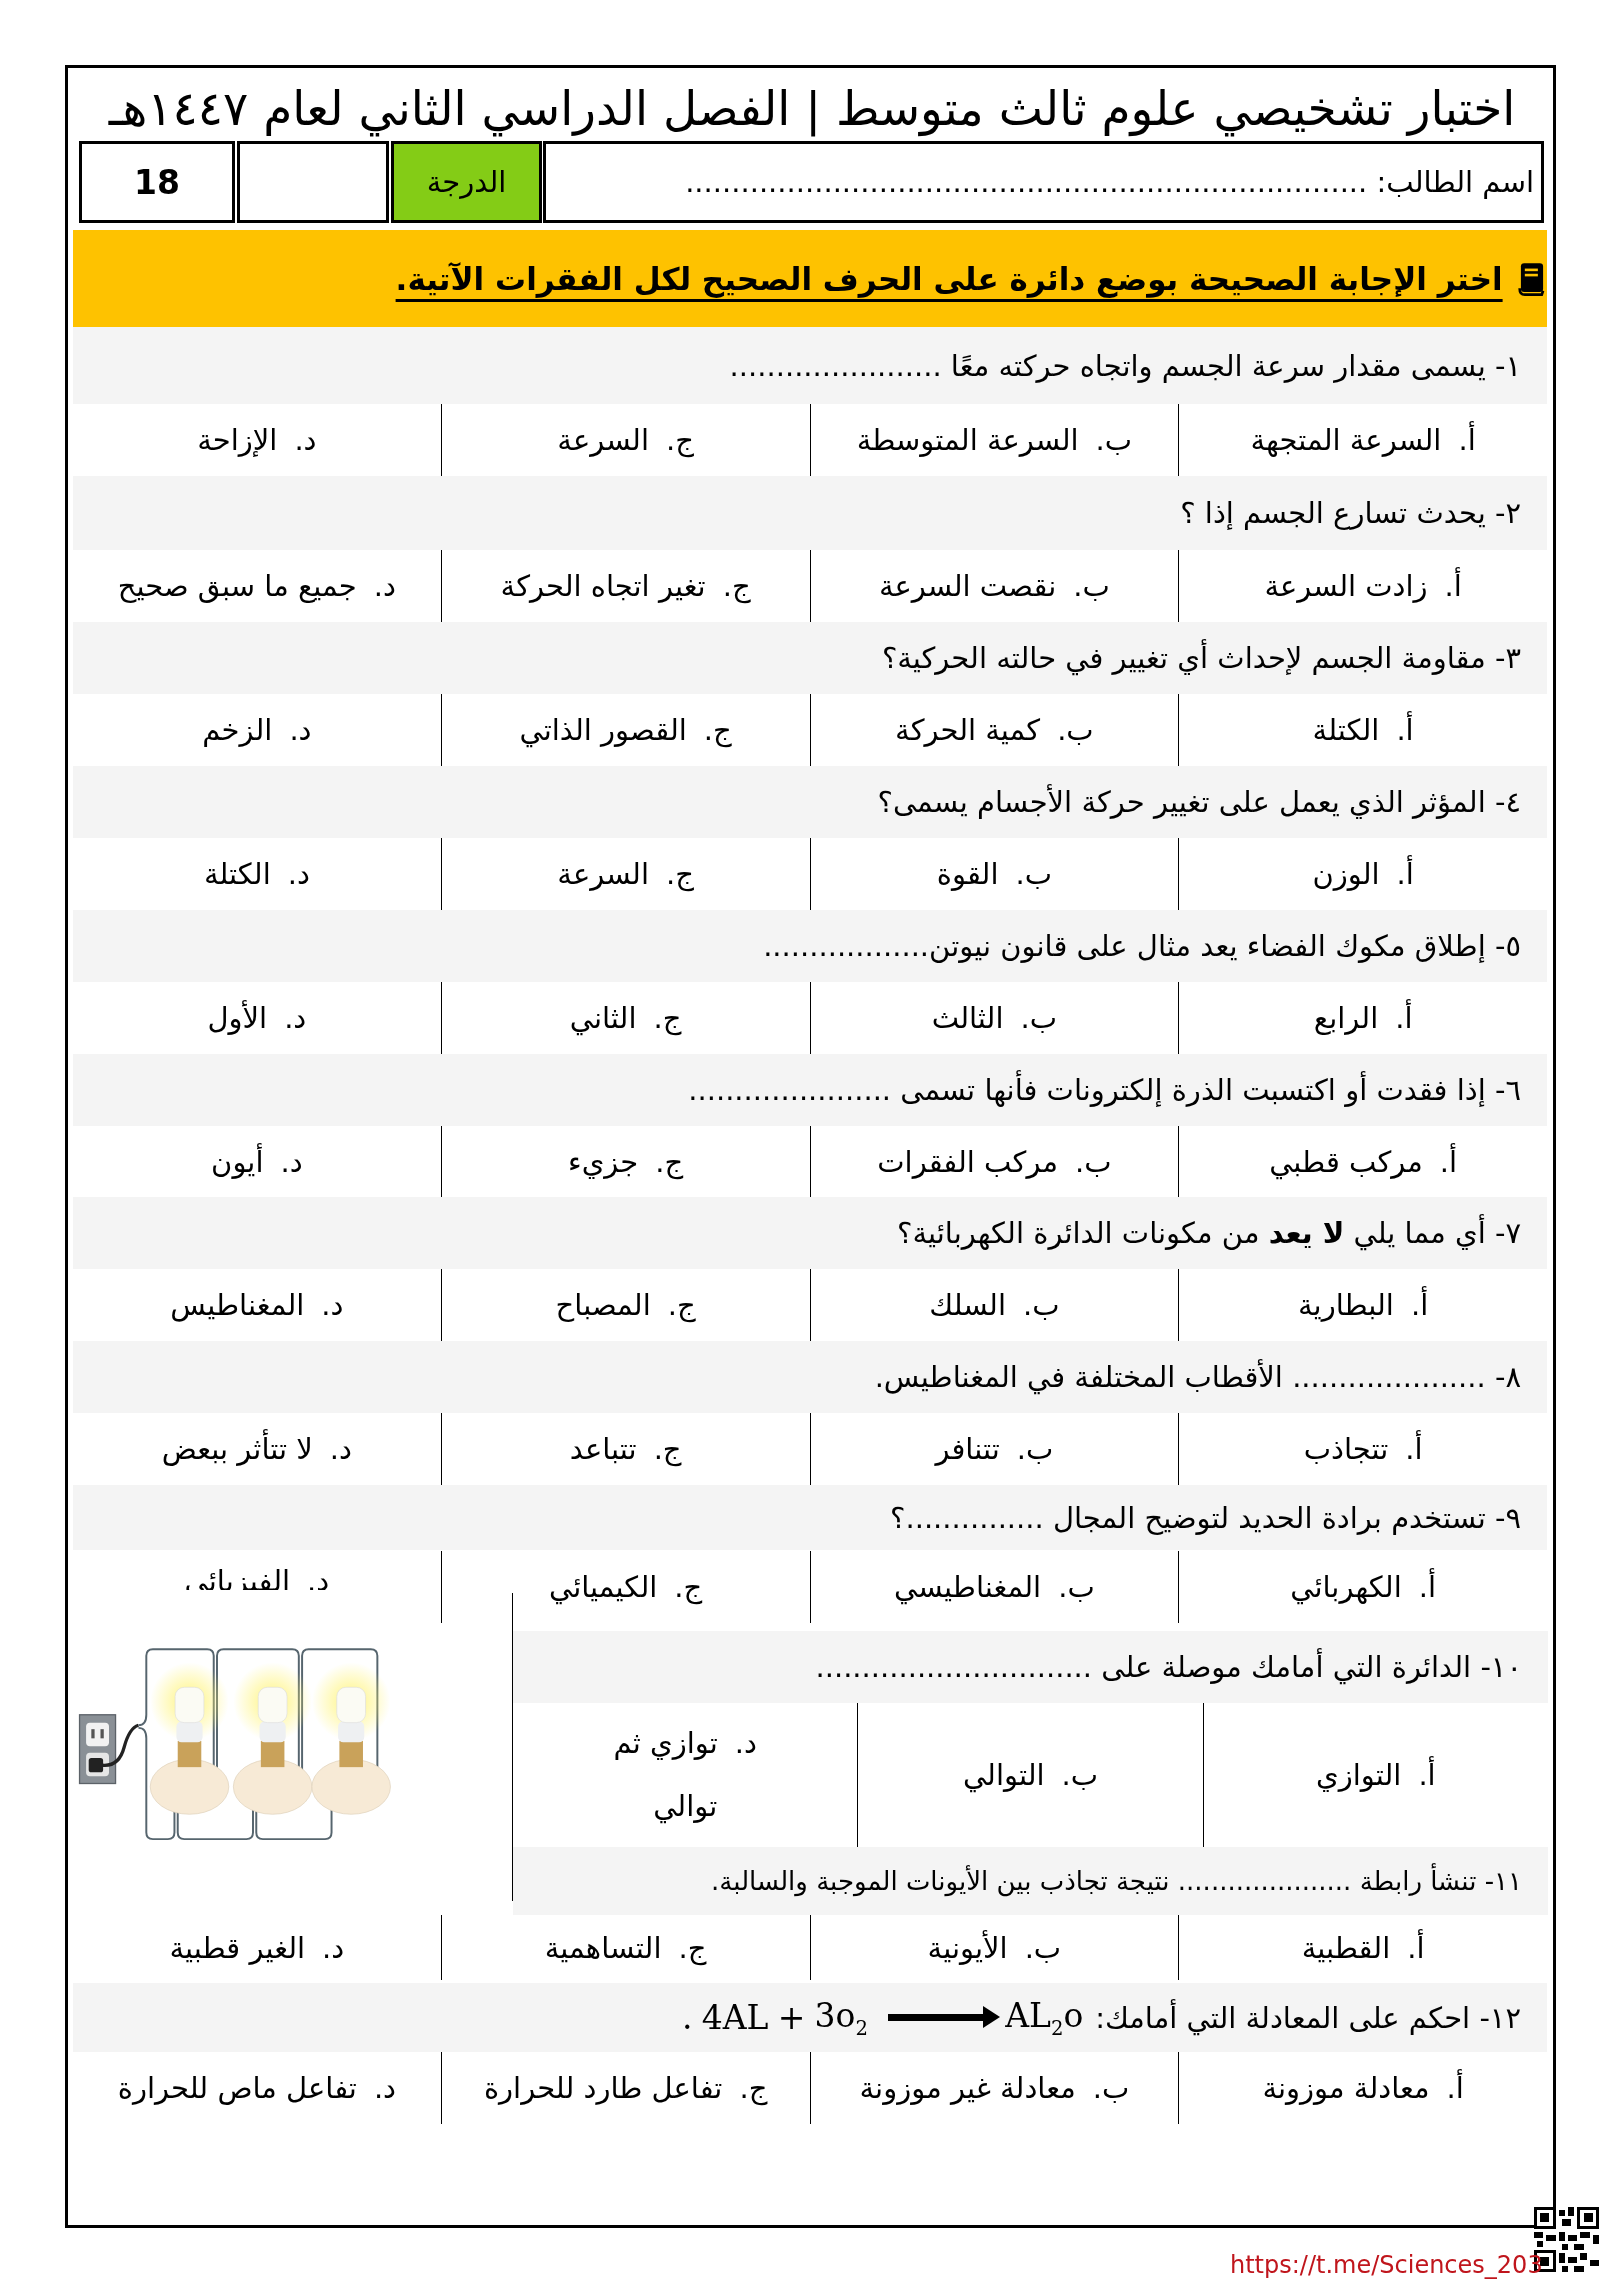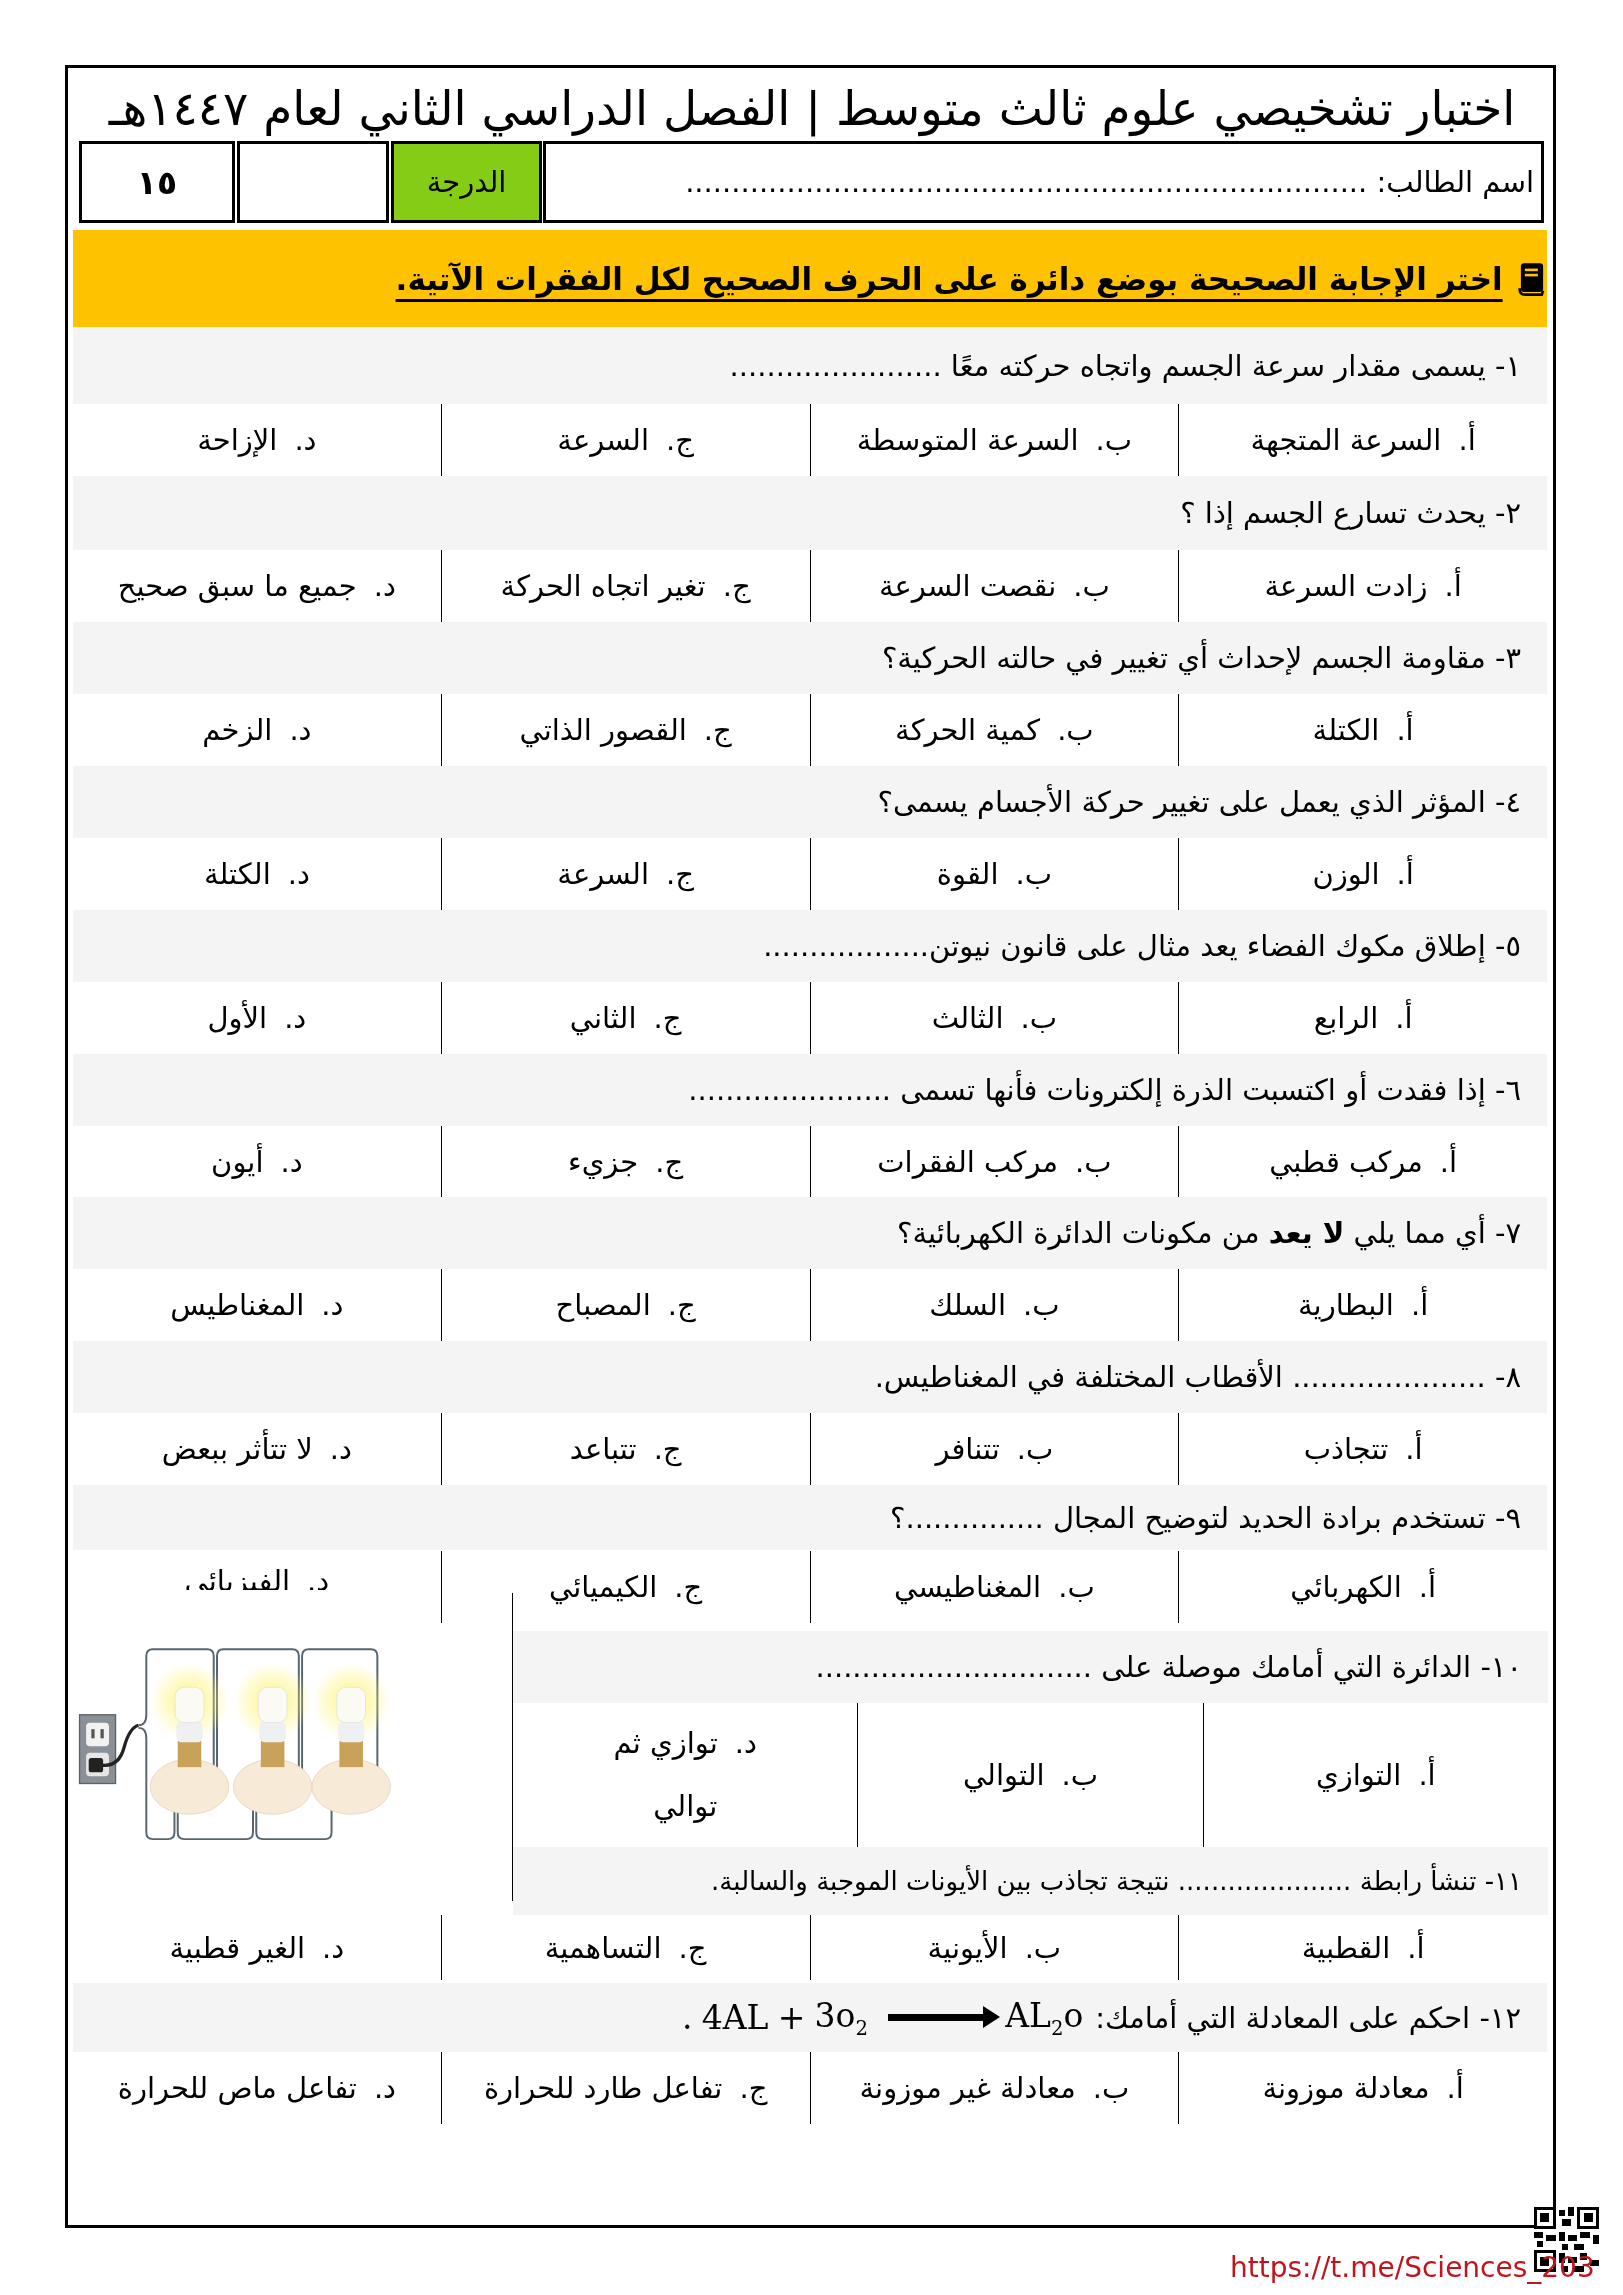--- a/index.html
+++ b/index.html
@@ -22,21 +22,21 @@
   .book-icon { width:30px; height:34px; display:inline-block; }
   .qrow { position:absolute; left:73px; width:1474px; background:#f4f4f4; direction:rtl;
           display:flex; align-items:center; padding-right:26px; box-sizing:border-box; font-size:29px; }
   .orow { position:absolute; left:73px; width:1474px; direction:rtl; display:flex; background:#fff; }
   .opt { flex:1; display:flex; align-items:center; justify-content:center; font-size:29px;
          border-left:1.3px solid #000; box-sizing:border-box; }
   .opt:last-child { border-left:none; }
   .opt .lbl { margin-left:17px; }
   .underline-strong { text-decoration-thickness:3.3px; font-weight:bold; }
   .circuit { position:absolute; left:73px; top:1610px; width:432px; height:275px; }
-  .footer-link { position:absolute; left:1230px; top:2251px; font-size:28px; color:#c0151c;
+  .footer-link { position:absolute; left:1230px; top:2251px; font-size:24px; color:#c0151c;
                  font-family:"DejaVu Sans","Liberation Sans",sans-serif; direction:ltr; }
   .qr { position:absolute; left:1534px; top:2207px; width:65px; height:65px; }
   .eq { direction:ltr; font-family:"DejaVu Serif","Liberation Serif",serif; font-size:33px; margin-right:11.8px;
         display:inline-flex; align-items:center; gap:9.2px; }
   .eq sub { font-size:19.6px; }
   .arrow { display:inline-block; width:98px; height:6.5px; background:#000; position:relative; margin:0 10.5px; }
   .arrow::after { content:""; position:absolute; right:-14.4px; top:-8.5px; border-left:17px solid #000;
                   border-top:11.8px solid transparent; border-bottom:11.8px solid transparent; }
   .two-line { flex-direction:column; line-height:63px; }
 </style>
@@ -50,21 +50,21 @@
 <div class="hcell name" style="left:543px;width:1001px;">
   <span>اسم الطالب: ..........................................................................</span>
 </div>
 <div class="hcell gray" style="left:391px;width:151px;">
   <span>الدرجة</span>
 </div>
 <div class="hcell" style="left:237px;width:152px;">
   <span></span>
 </div>
 <div class="hcell" style="left:79px;width:156px;font-size:33px;font-weight:bold;">
-  <span>١٥</span>
+  <span>18</span>
 </div>
 
 <div class="banner">
   <span class="banner-text">
     <svg class="book-icon" viewBox="0 0 46 52">
       <rect x="6" y="2" width="34" height="44" rx="5" fill="#000"></rect>
       <rect x="12" y="10" width="20" height="4" fill="#fec200"></rect>
       <rect x="12" y="18" width="20" height="4" fill="#fec200"></rect>
       <path d="M4 40 Q4 50 12 50 L38 50 L40 44" stroke="#000" stroke-width="4" fill="none"></path>
     </svg>

